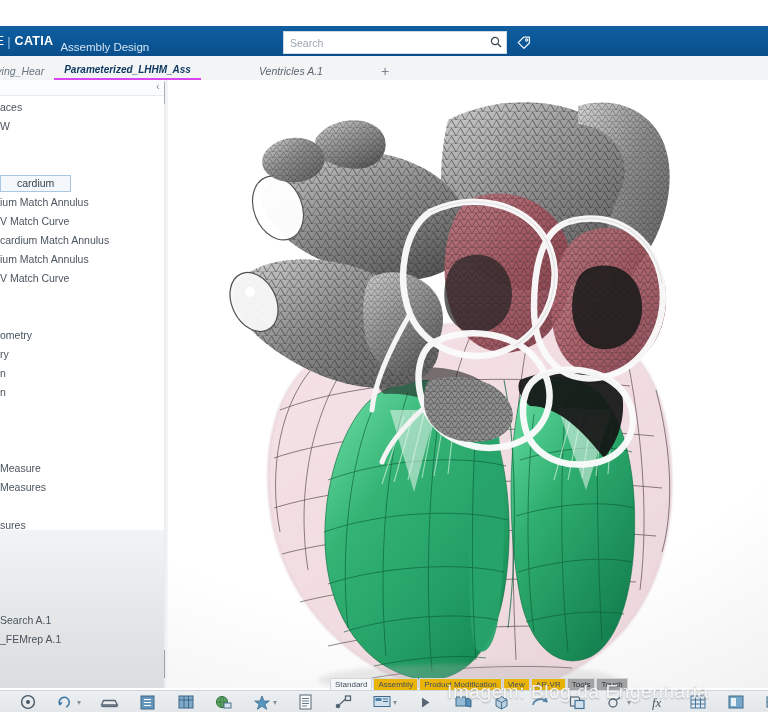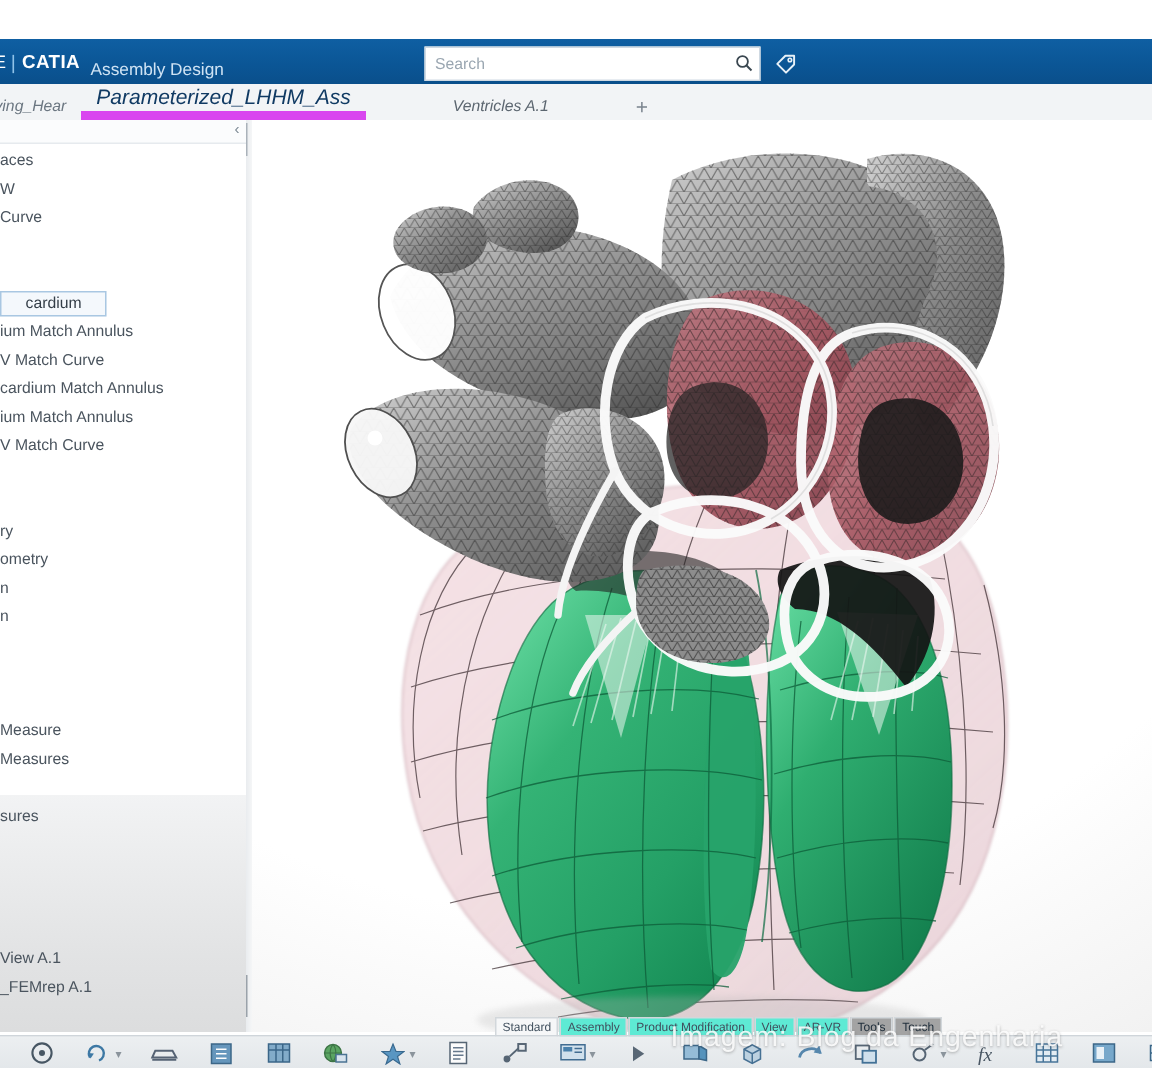--- a/index.html
+++ b/index.html
@@ -39,22 +39,22 @@
     position:absolute;left:0;top:56px;width:768px;height:24px;
     background:#f2f4f6;border-bottom:1px solid #dfe3e8;
     display:flex;align-items:flex-end;
   }
   .tab{
     font-size:10.5px;color:#5c6670;padding:0 10px 4px 10px;white-space:nowrap;
     font-style:italic;line-height:1;
   }
   .tab.cut{margin-left:-16px;color:#6b7681;}
   .tab.active{
-    color:#103a63;font-weight:normal;font-style:italic;
-    border-bottom:6px solid #d946ef;padding-bottom:3px;font-size:14px;
+    color:#103a63;font-weight:bold;font-style:italic;
+    border-bottom:2px solid #d946ef;padding-bottom:3px;font-size:10px;
   }
   .tab.plus{font-style:normal;font-size:14px;color:#7b858f;padding-bottom:2px;}
 
   
   .leftpanel{
     position:absolute;left:0;top:80px;width:166px;height:608px;
     background:#ffffff;overflow:hidden;
   }
   .panel-head{
     position:absolute;left:0;top:0;width:166px;height:15px;
@@ -98,21 +98,21 @@
     overflow:hidden;
   }
   .viewport svg{position:absolute;left:0;top:0;}
 
   
   .actionbar{
     position:absolute;left:330px;top:678px;width:282px;height:14px;
     display:flex;align-items:flex-start;background:transparent;
   }
   .abtab{
-    font-size:8px;color:#41505e;background:#5eead4;border:1px solid #d2d7db;
+    font-size:8px;color:#41505e;background:#eab308;border:1px solid #d2d7db;
     border-bottom:none;padding:1px 4px 1px 4px;margin-right:1px;white-space:nowrap;line-height:10px;
   }
   .abtab.first{background:#f6f7f8;}
   .abtab.sel{background:#a3a3a3;color:#22303d;}
 
   
   .taskbar{
     position:absolute;left:0;top:690px;width:768px;height:22px;
     background:linear-gradient(180deg,#eceff1 0%,#e3e7ea 100%);
     border-top:1px solid #cfd5da;display:flex;align-items:center;overflow:hidden;
@@ -173,47 +173,46 @@
   </div>
 
   <div class="leftpanel">
     <div class="panel-head"></div>
 
     <div class="treegray"></div>
 
     <div class="tree">
       <div class="tnode"><span class="lbl">aces</span></div>
       <div class="tnode"><span class="lbl">W</span></div>
-      <div class="tnode"><span class="lbl">Curve</span></div>
       <div class="tnode gap"></div>
       <div class="tnode gap"></div>
       <div class="tnode sel"><span class="lbl">cardium</span></div>
       <div class="tnode"><span class="lbl">ium Match Annulus</span></div>
       <div class="tnode"><span class="lbl">V Match Curve</span></div>
       <div class="tnode"><span class="lbl">cardium Match Annulus</span></div>
       <div class="tnode"><span class="lbl">ium Match Annulus</span></div>
       <div class="tnode"><span class="lbl">V Match Curve</span></div>
       <div class="tnode gap"></div>
       <div class="tnode gap"></div>
+      <div class="tnode"><span class="lbl">ometry</span></div>
       <div class="tnode"><span class="lbl">ry</span></div>
-      <div class="tnode"><span class="lbl">ometry</span></div>
       <div class="tnode"><span class="lbl">n</span></div>
       <div class="tnode"><span class="lbl">n</span></div>
       <div class="tnode gap"></div>
       <div class="tnode gap"></div>
       <div class="tnode gap"></div>
       <div class="tnode"><span class="lbl">Measure</span></div>
       <div class="tnode"><span class="lbl">Measures</span></div>
       <div class="tnode gap"></div>
       <div class="tnode"><span class="lbl">sures</span></div>
       <div class="tnode gap"></div>
       <div class="tnode gap"></div>
       <div class="tnode gap"></div>
       <div class="tnode gap"></div>
-      <div class="tnode"><span class="lbl">View A.1</span></div>
+      <div class="tnode"><span class="lbl">Search A.1</span></div>
       <div class="tnode"><span class="lbl">_FEMrep A.1</span></div>
     </div>
   </div>
 
   <div class="collapse-chev">‹</div>
   <div class="vdivider"></div>
   <div class="vhandle-top"></div>
   <div class="vhandle-bot"></div>
 
   <div class="viewport">

